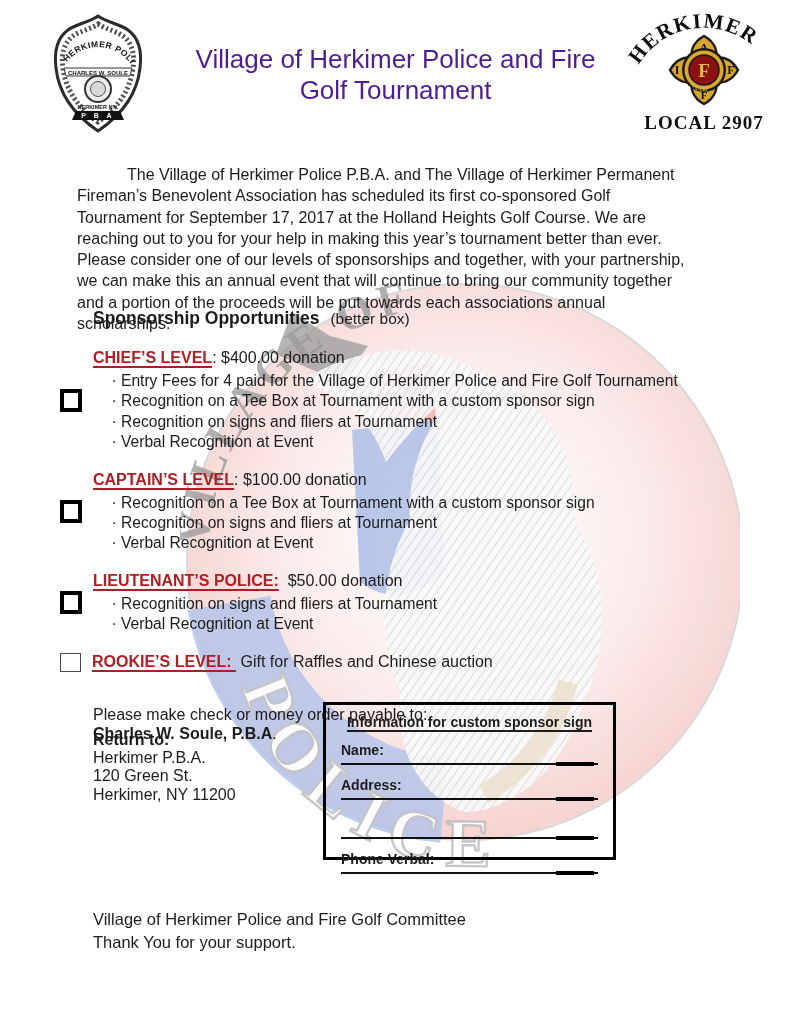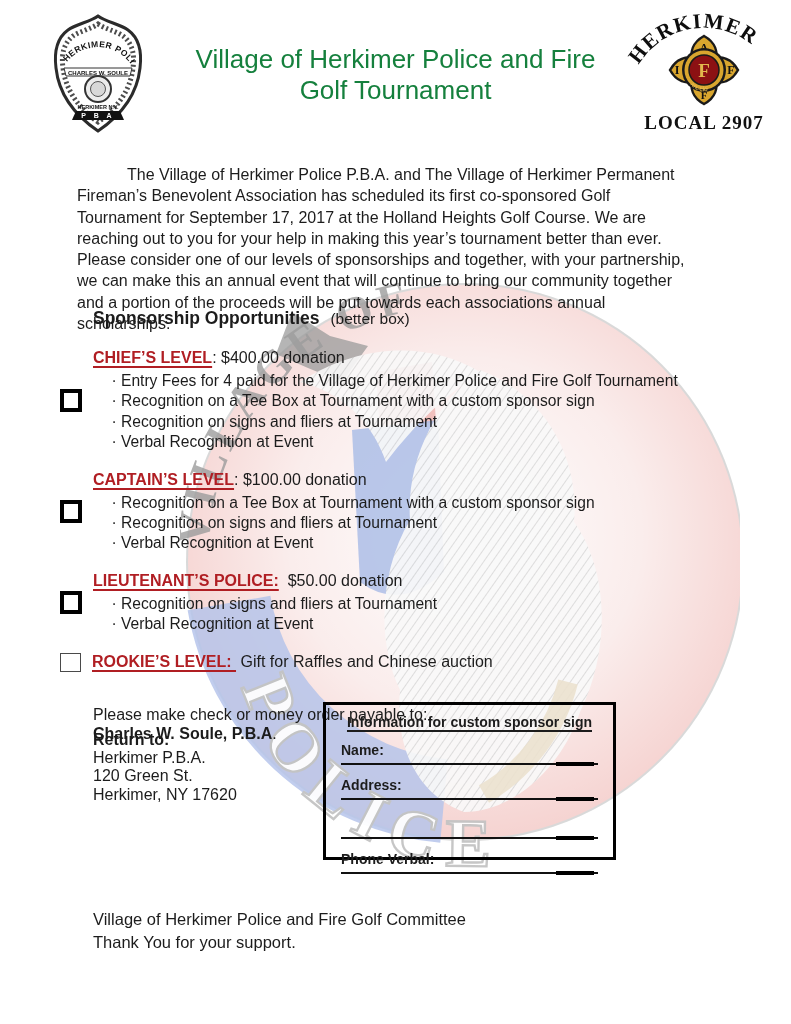--- a/index.html
+++ b/index.html
@@ -7,21 +7,21 @@
   .page{
     position:relative; width:791px; height:1024px; overflow:hidden;
     font-family:"Liberation Sans", sans-serif; color:var(--ink); background:#fff;
   }
   
   .watermark{position:absolute; left:180px; top:250px; z-index:0; pointer-events:none;}
   
   .badge-logo{position:absolute; left:44px; top:12px; z-index:1;}
   .page-title{
     position:absolute; left:0; top:44px; width:100%; text-align:center;
-    font-size:26px; line-height:31px; color:#15803d; z-index:1;
+    font-size:26px; line-height:31px; color:#4c1d95; z-index:1;
   }
   .iaff-block{position:absolute; left:624px; top:10px; width:160px; text-align:center; z-index:1;}
   .iaff-local{
     font-family:"Liberation Serif", serif; font-weight:bold; font-size:19px;
     letter-spacing:1px; color:#111; margin-top:-2px; white-space:nowrap;
   }
   
   .intro{
     position:absolute; left:77px; top:148px; width:618px; z-index:1;
     font-size:16px; line-height:21.3px; text-indent:50px;
@@ -253,21 +253,21 @@
 
   <div class="payment">
     <div>Please make check or money order payable to:</div>
     <div><span class="payee">Charles W. Soule, P.B.A</span><span>.</span></div>
   </div>
 
   <div class="return-block">
     <div class="return-label">Return to:</div>
     <div>Herkimer P.B.A.</div>
     <div>120 Green St.</div>
-    <div>Herkimer, NY 17620</div>
+    <div>Herkimer, NY 11200</div>
   </div>
 
   <div class="sign-box">
     <div class="sign-title">Information for custom sponsor sign</div>
     <div>
         <div class="field-line"><span class="field-label">Name:</span></div>
         <div class="field-line"><span class="field-label">Address:</span></div>
         <div class="field-line blank"></div>
         <div class="field-line"><span class="field-label">Phone Verbal:</span></div>
       </div>

